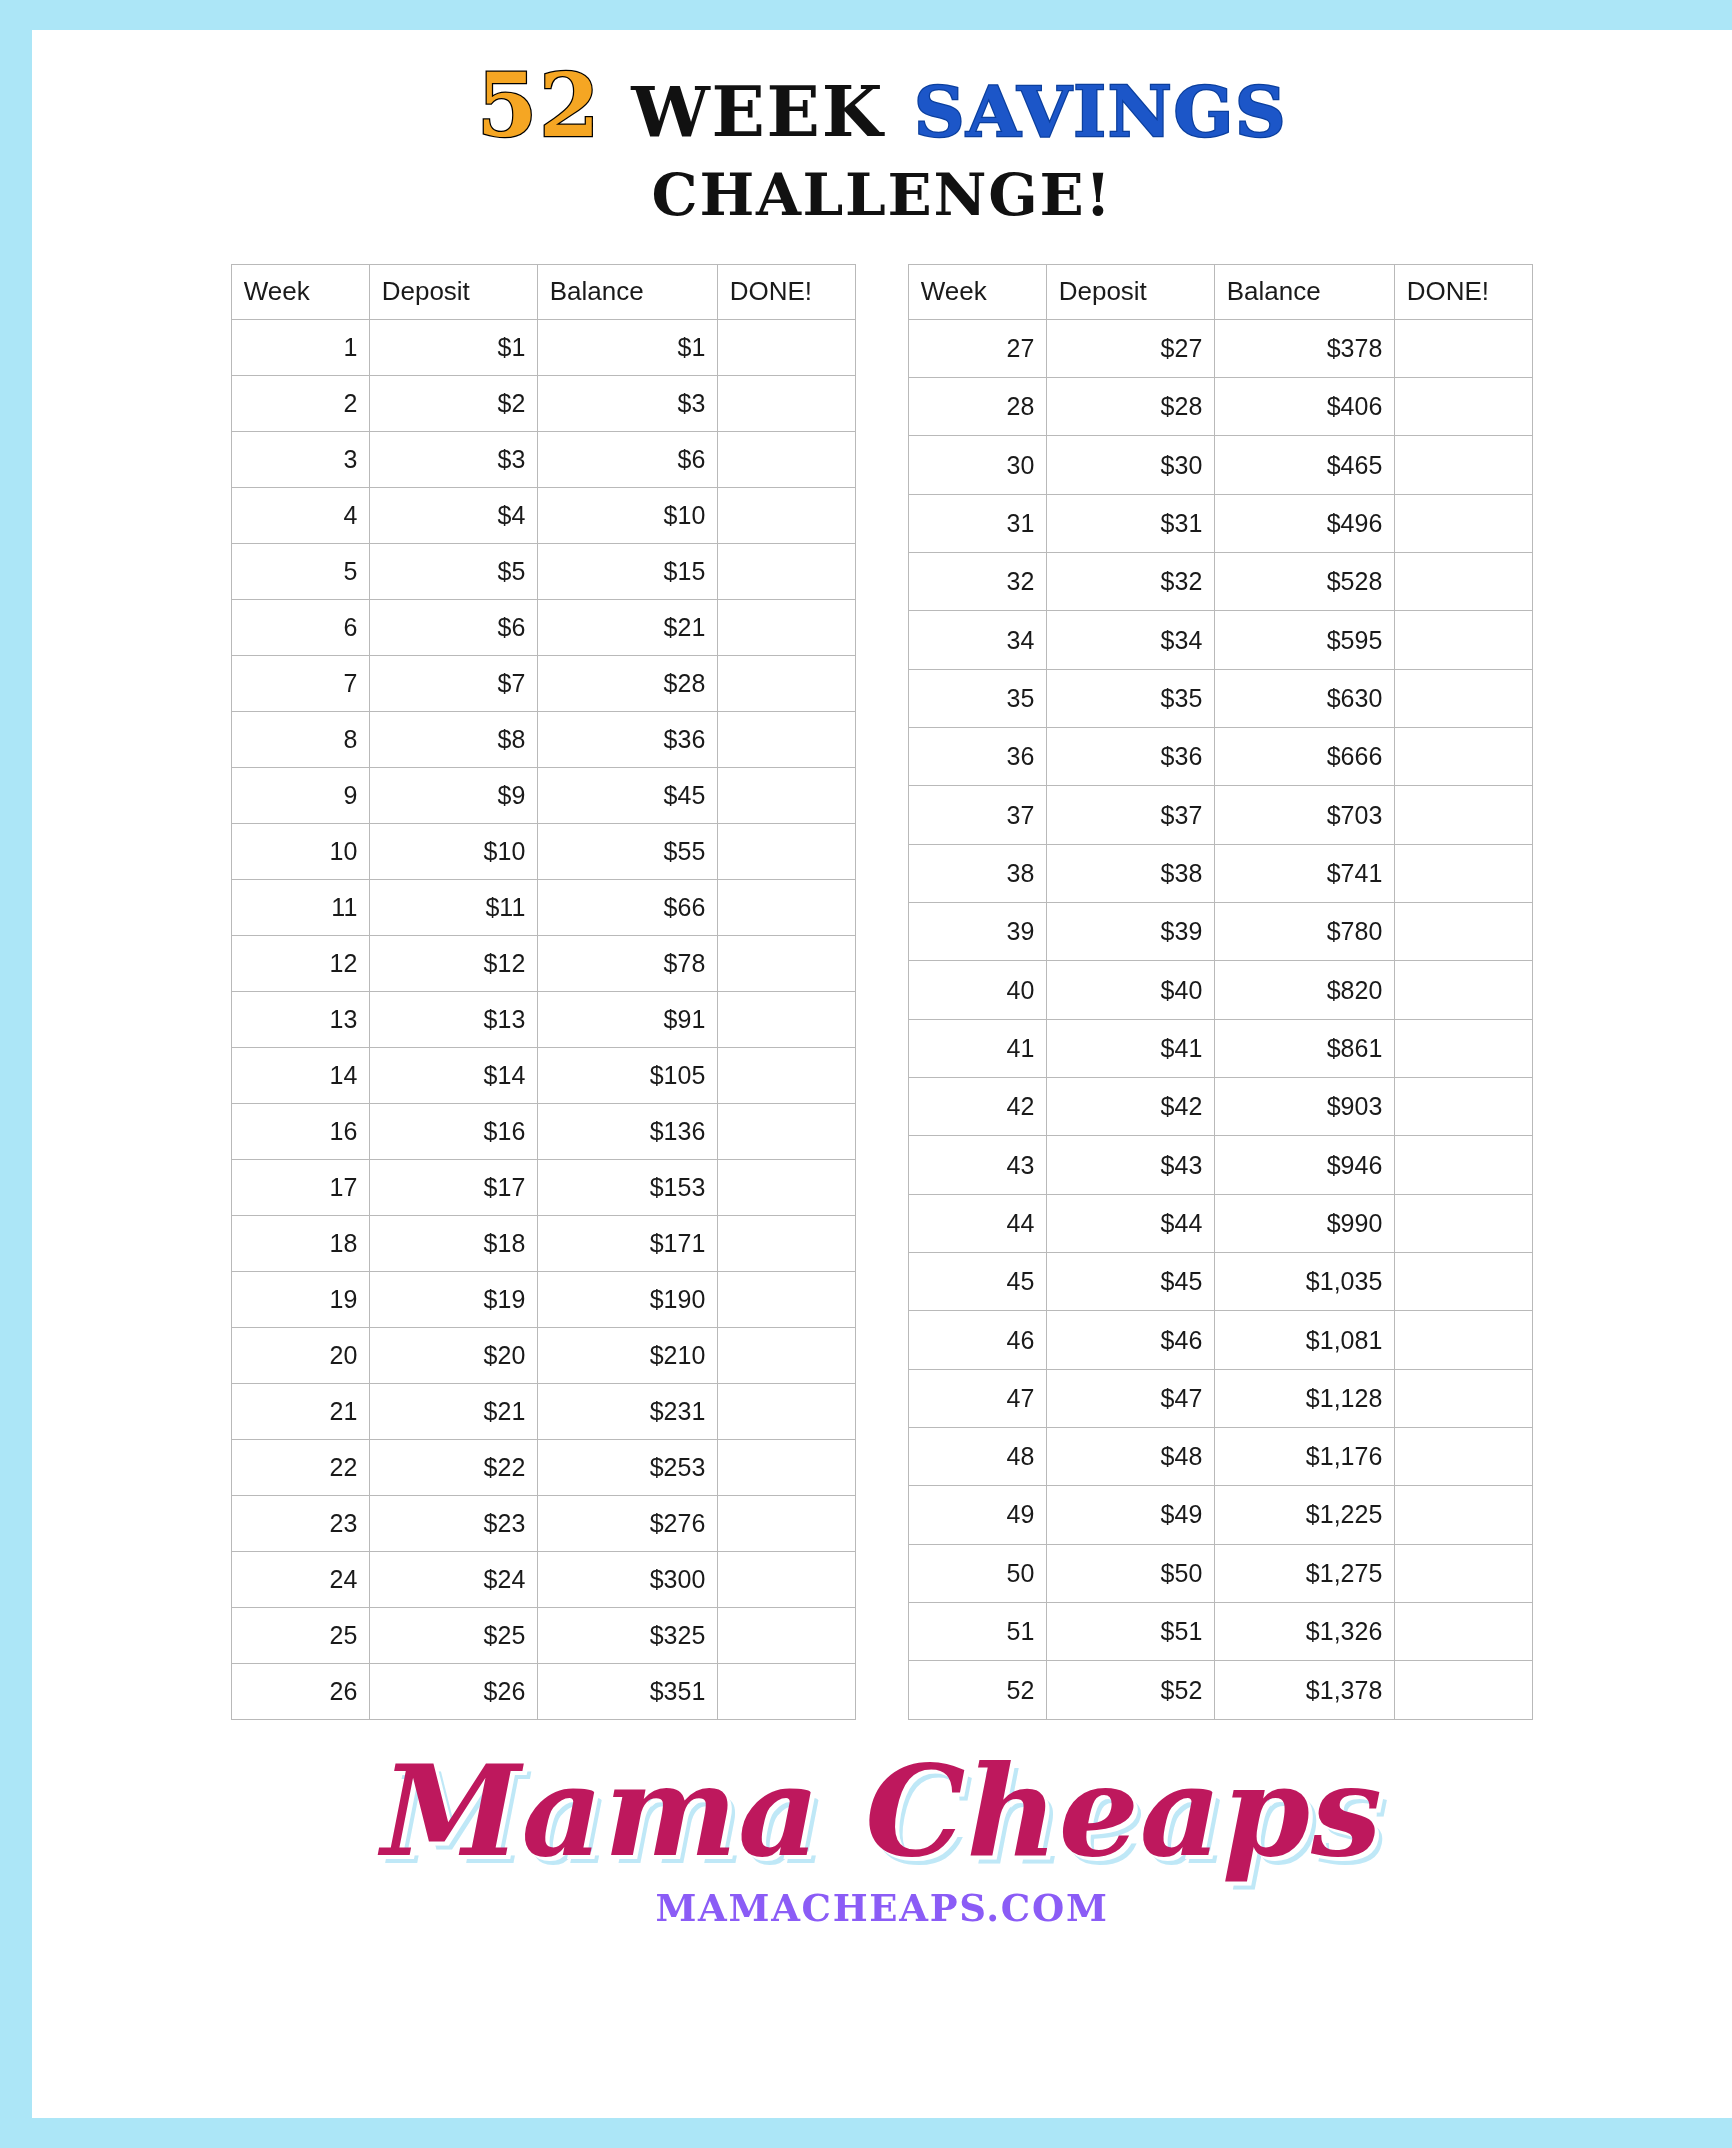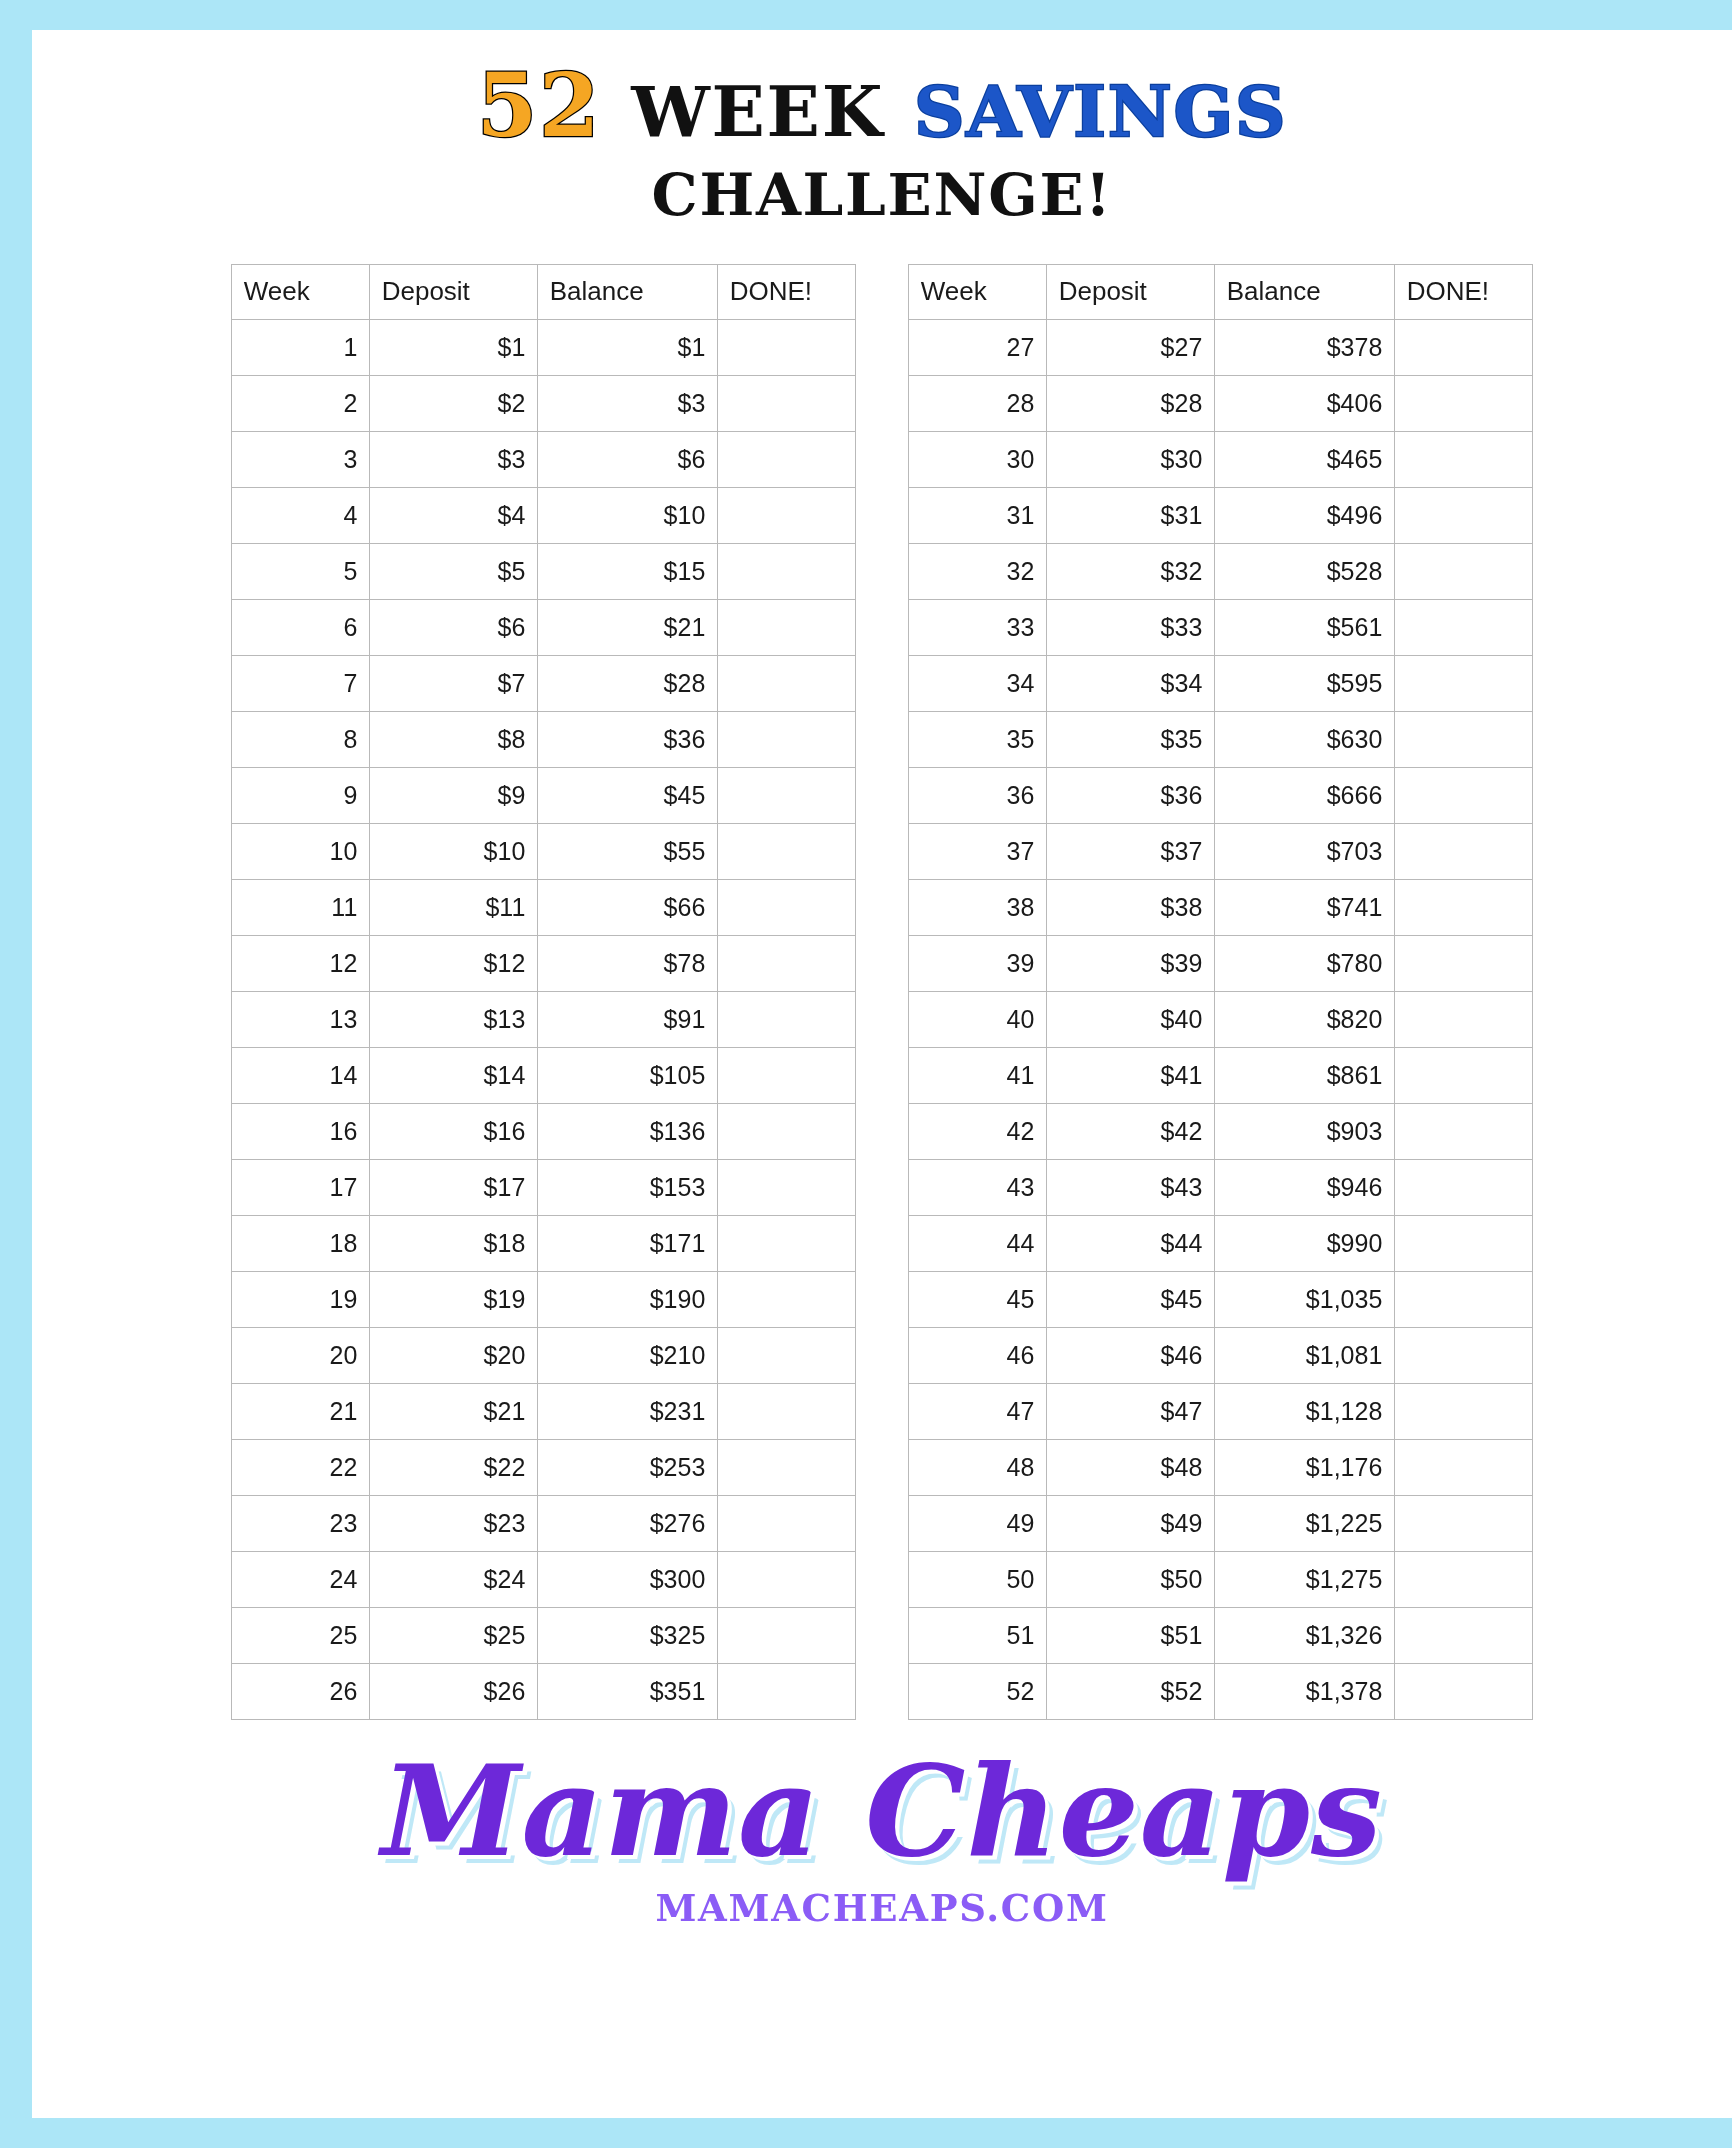--- a/index.html
+++ b/index.html
@@ -90,21 +90,21 @@
   th.c-done { text-align: left; }
   .footer {
     text-align: center;
     margin-top: 25px;
   }
   .brand {
     font-family: "DejaVu Serif", serif;
     font-style: italic;
     font-weight: bold;
     font-size: 126px;
-    color: #6d28d9;
+    color: #be185d;
     text-shadow: 4.2px 4.2px 0 #ffffff, 7.6px 7.6px 0 #bfe8f7;
     letter-spacing: 0.8px;
     line-height: 1.05;
   }
   .brand-url {
     font-family: "DejaVu Serif", serif;
     font-weight: bold;
     font-size: 37px;
     letter-spacing: 1.7px;
     color: #8b5cf6;
@@ -324,26 +324,20 @@
             <td class="c-balance">$496</td>
             <td class="c-done"></td>
           </tr>
           <tr>
             <td class="c-week">32</td>
             <td class="c-deposit">$32</td>
             <td class="c-balance">$528</td>
             <td class="c-done"></td>
           </tr>
           <tr>
-            <td class="c-week">33</td>
-            <td class="c-deposit">$33</td>
-            <td class="c-balance">$561</td>
-            <td class="c-done"></td>
-          </tr>
-          <tr>
             <td class="c-week">34</td>
             <td class="c-deposit">$34</td>
             <td class="c-balance">$595</td>
             <td class="c-done"></td>
           </tr>
           <tr>
             <td class="c-week">35</td>
             <td class="c-deposit">$35</td>
             <td class="c-balance">$630</td>
             <td class="c-done"></td>

